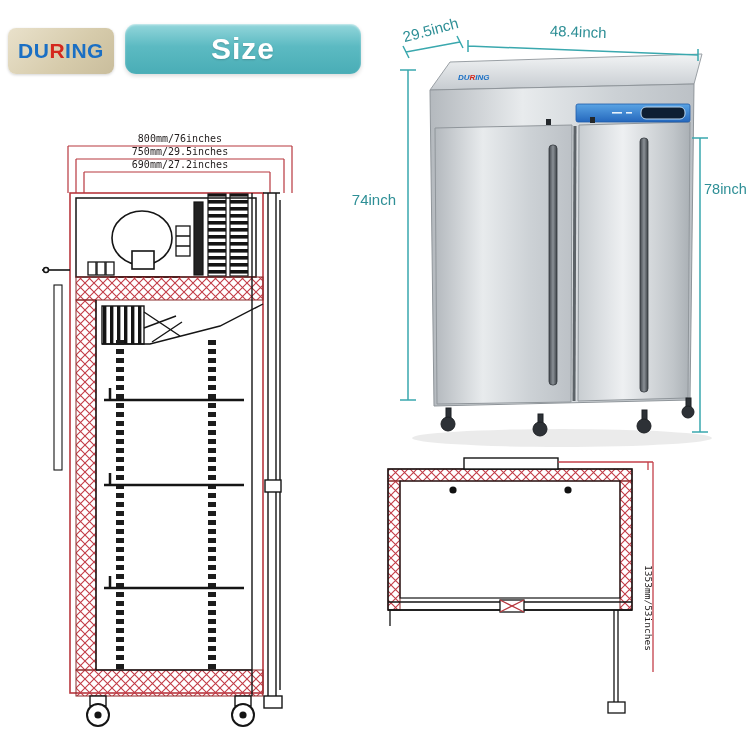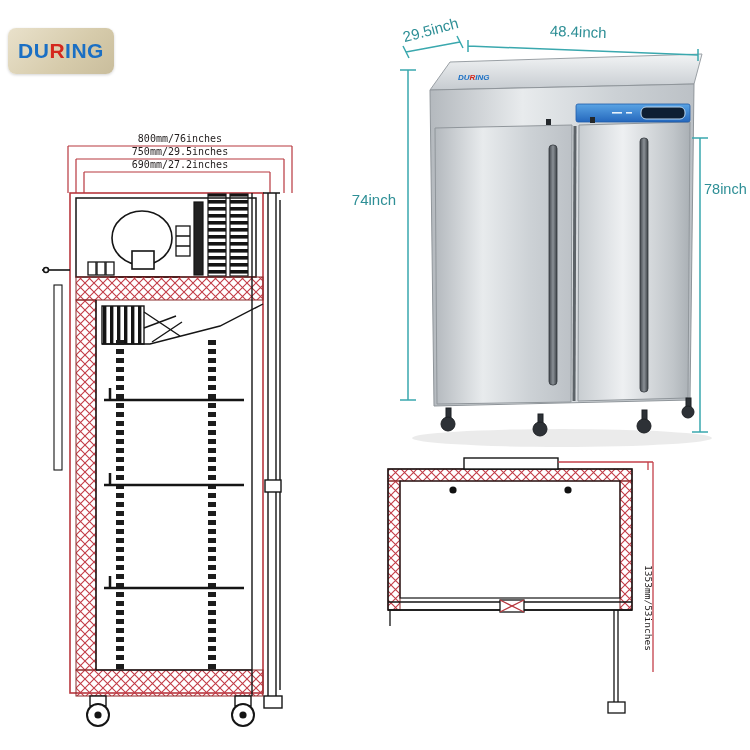--- a/index.html
+++ b/index.html
@@ -29,20 +29,23 @@
 <body>
 
 <div class="canvas">
 
   <div class="logo-chip">
     <span>DU</span>
       <span class="r">R</span>
       <span>ING</span>
   </div>
 
+  <div class="size-btn">
+    <span>Size</span>
+  </div>
 
   <svg style="left:40px;top:130px;" width="285" height="620" viewBox="0 0 285 620">
     <defs>
       <pattern id="hatch" width="9" height="9" patternUnits="userSpaceOnUse">
         <path d="M0,9 L9,0 M0,0 L9,9" stroke="#c23b46" stroke-width="1.1" fill="none"></path>
       </pattern>
       <pattern id="finsH" width="8" height="7" patternUnits="userSpaceOnUse">
         <rect width="8" height="3.6" fill="#141414"></rect>
       </pattern>
       <pattern id="finsV" width="7" height="8" patternUnits="userSpaceOnUse">

